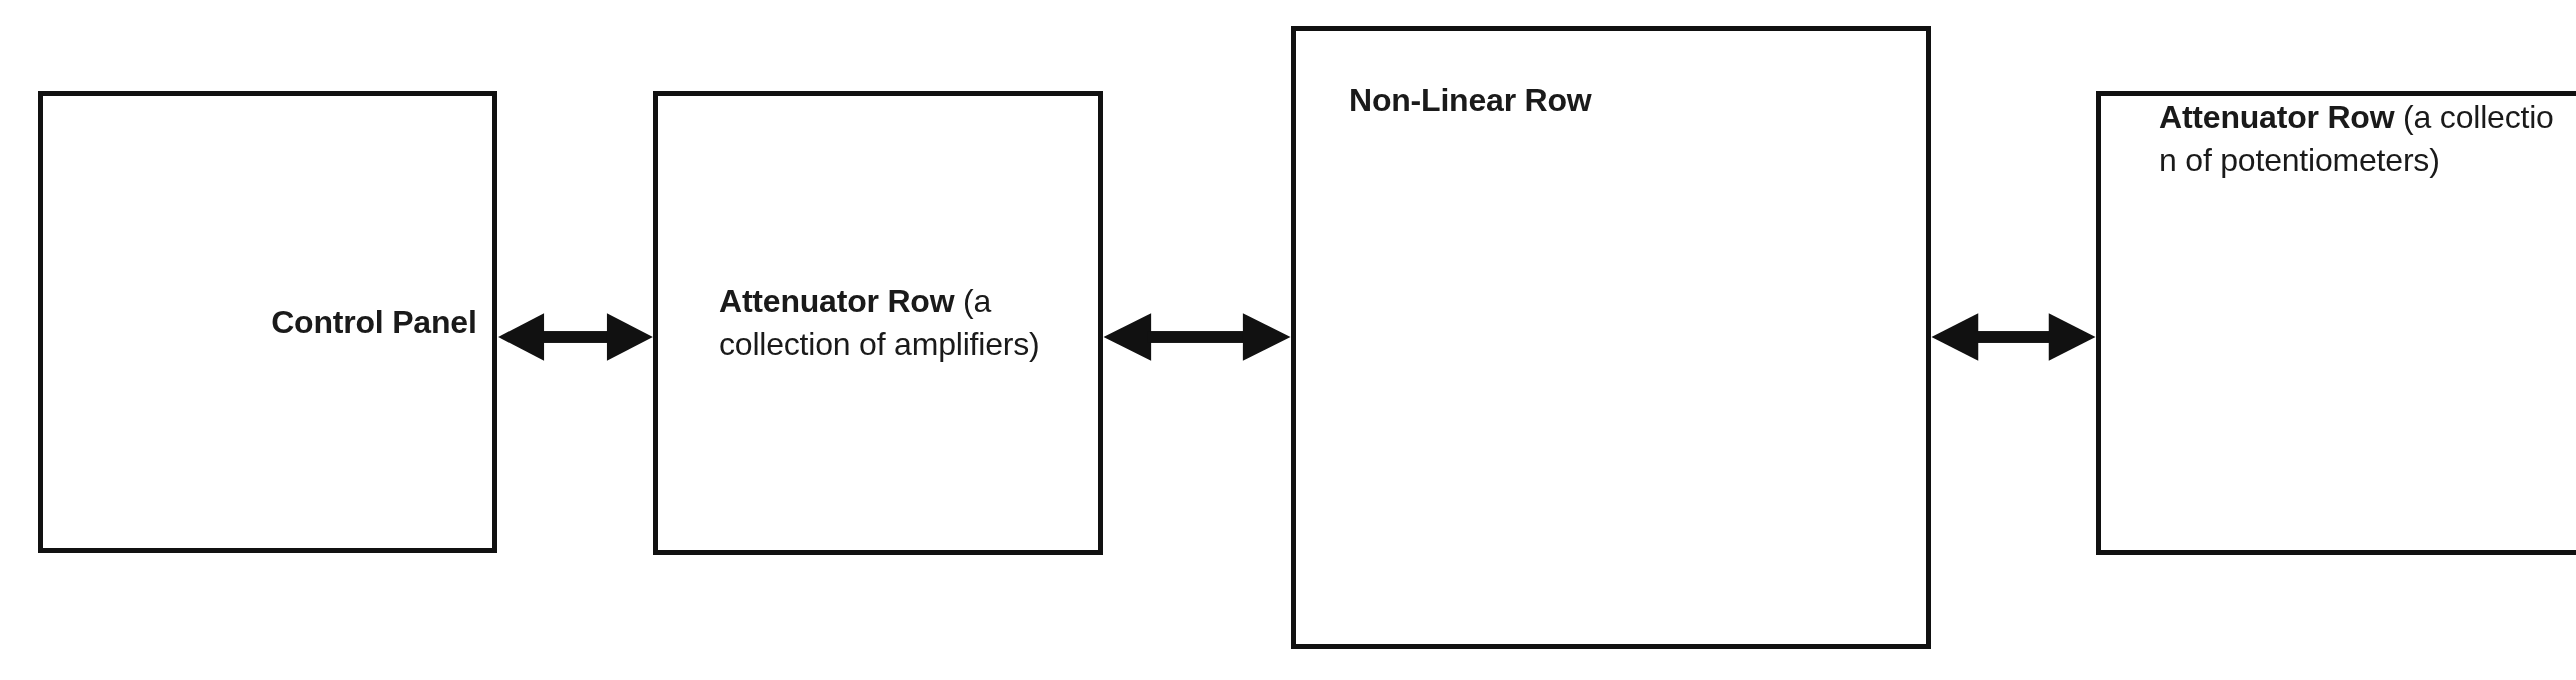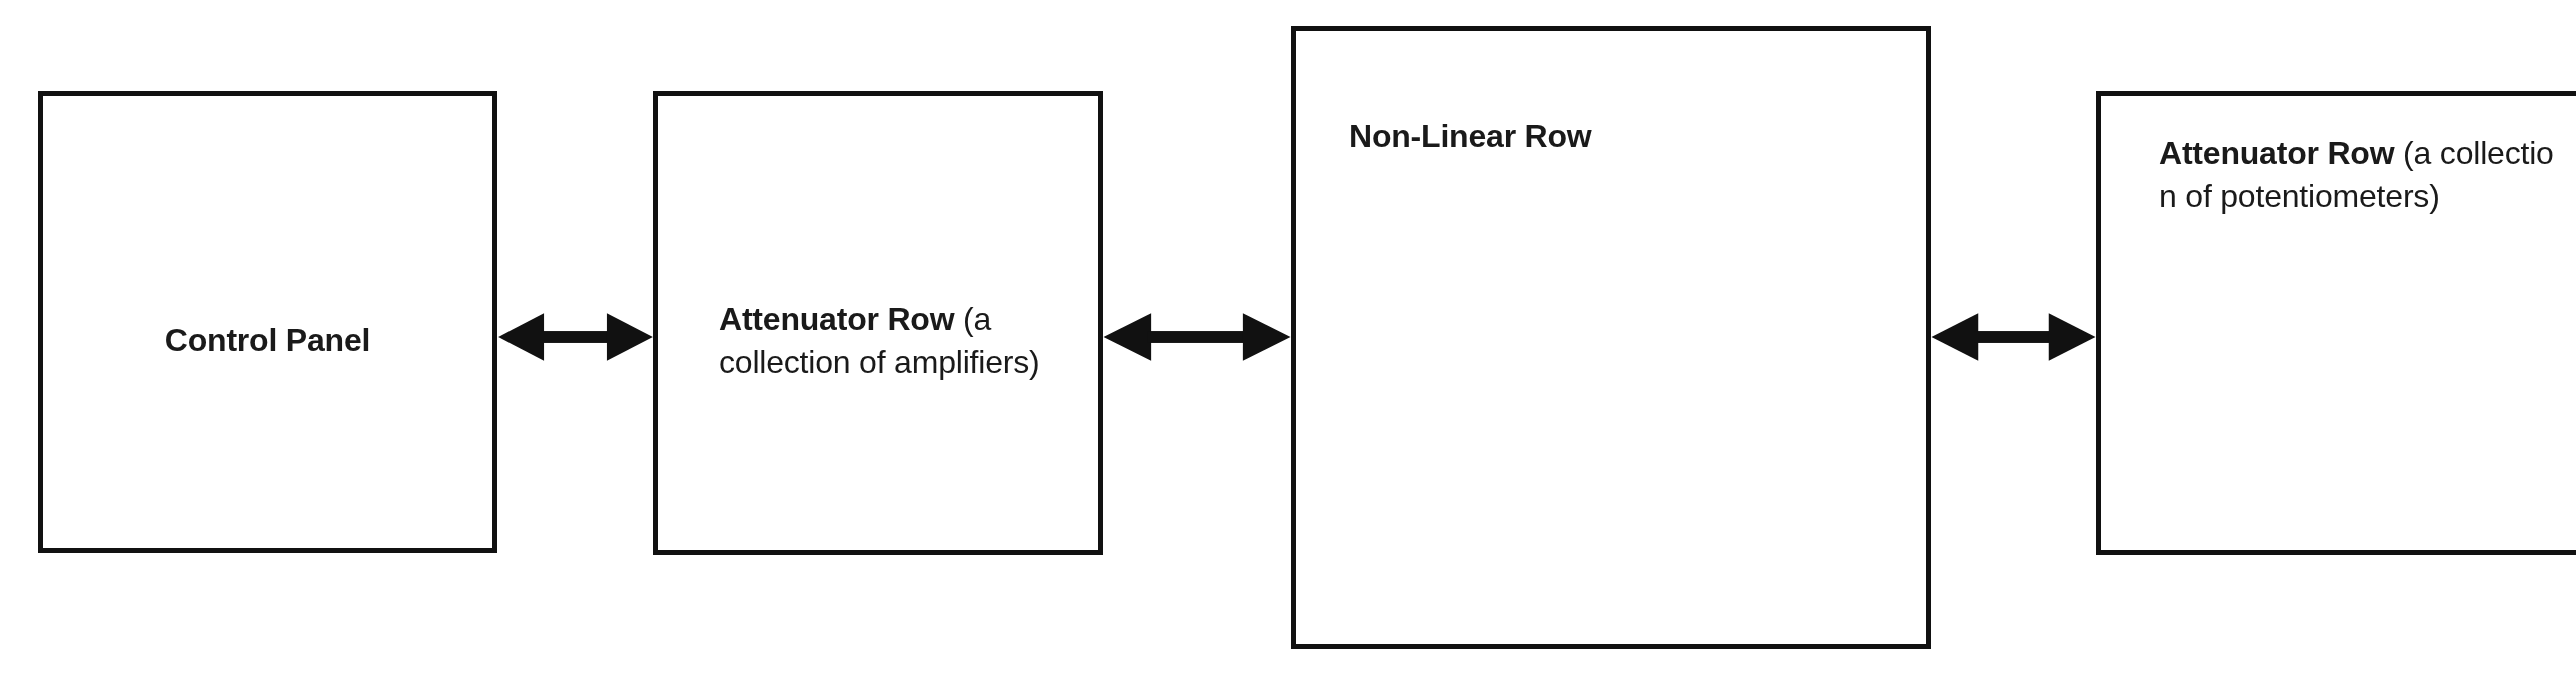--- a/index.html
+++ b/index.html
@@ -26,34 +26,33 @@
     background: #ffffff;
     border: 5.1px solid #111111;
     display: flex;
     flex-direction: column;
   }
   .node-text {
     font-size: 32px;
     line-height: 1.33;
     color: #1a1a1a;
     letter-spacing: -0.2px;
-    margin-top: 36px;
   }
   .node-text .title {
     font-weight: bold;
   }
 
   
   #node-control-panel {
     left: 38px;
     top: 91px;
     width: 459px;
     height: 462px;
     justify-content: center;
-    align-items: center;
+    align-items: flex-end;
   }
   #node-control-panel .node-text {
     text-align: center;
     padding: 0 15.4px;
   }
 
   
   #node-amplifier-row {
     left: 653px;
     top: 91px;

